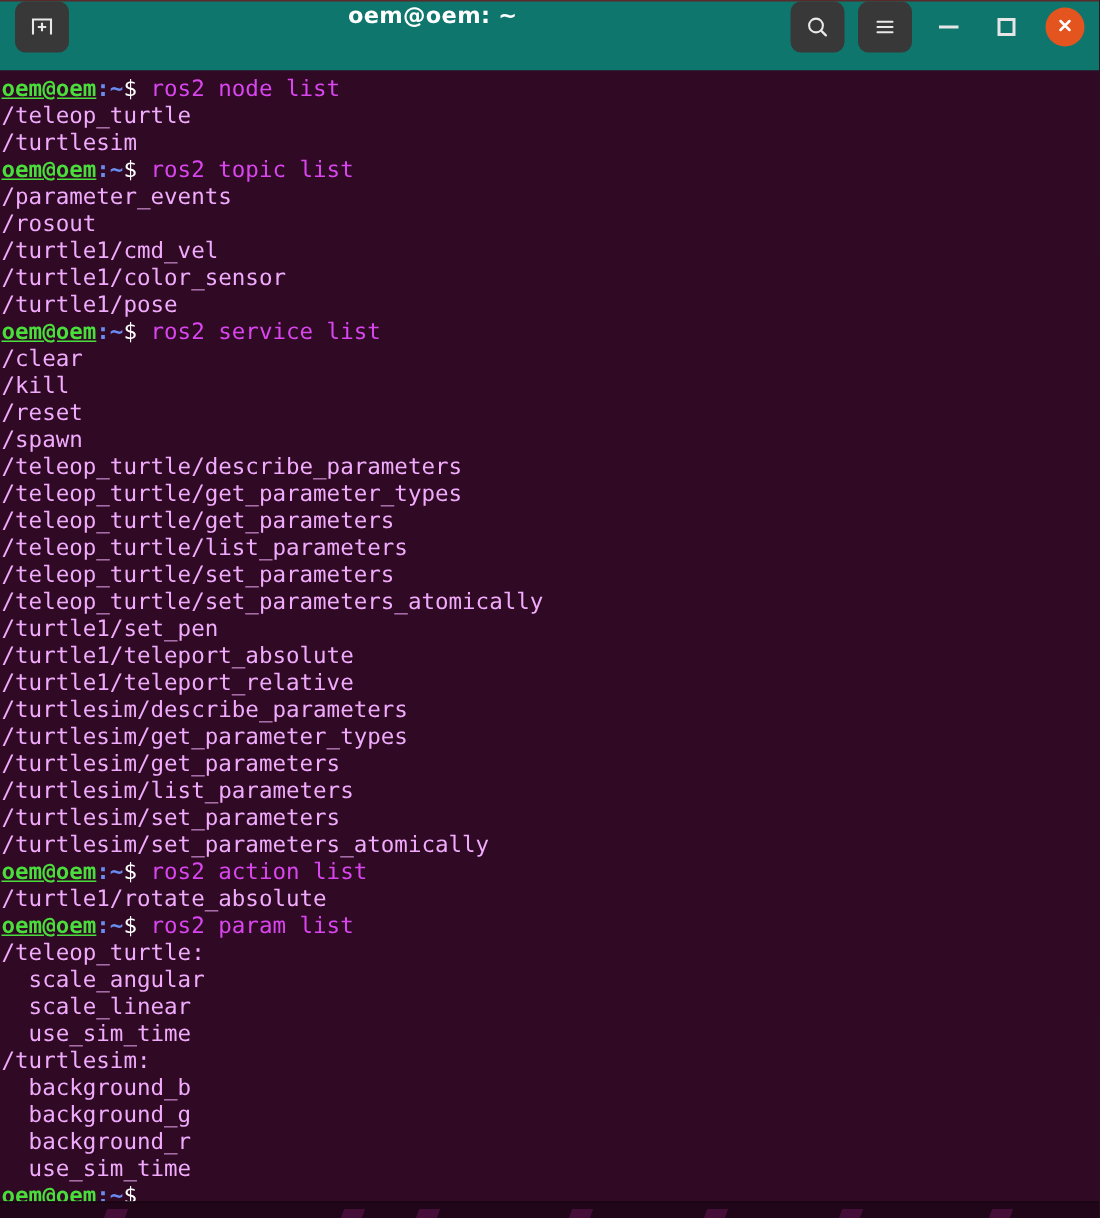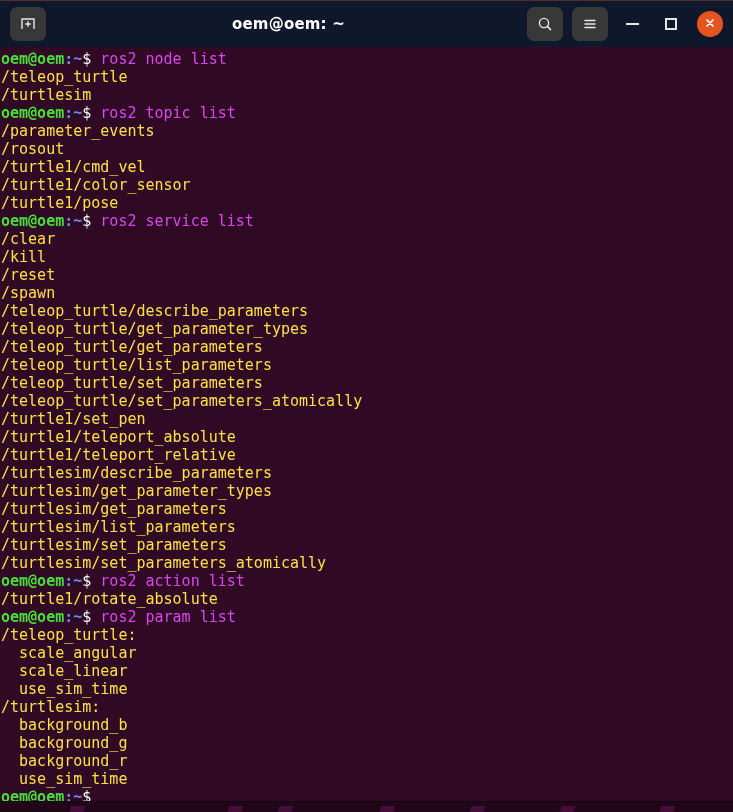--- a/index.html
+++ b/index.html
@@ -23,25 +23,25 @@
     display: flex;
     flex-direction: column;
     overflow: hidden;
   }
 
   
   #titlebar {
     position: relative;
     height: 47px;
     flex: 0 0 47px;
-    background: #0f172a;
+    background: #0f766e;
     border-top: 1px solid #5a2a2a;
     box-sizing: border-box;
     display: flex;
-    align-items: center;
+    align-items: flex-start;
     padding: 0 8px 0 10px;
     user-select: none;
   }
 
   .tb-btn {
     width: 36px;
     height: 34px;
     border-radius: 7px;
     background: #383838;
     display: flex;
@@ -116,25 +116,25 @@
     font-family: "DejaVu Sans Mono", "Liberation Mono", monospace;
     font-size: 15px;
     line-height: 18px;
     color: #ffffff;
     white-space: pre;
     letter-spacing: 0px;
   }
 
   .line { height: 18px; white-space: pre; }
 
-  .c-user   { color: #4ade3c; font-weight: bold; }
+  .c-user   { color: #4ade3c; font-weight: bold; text-decoration: underline; }
   .c-path   { color: #6a8cf0; font-weight: bold; }
   .c-dollar { color: #ffffff; }
   .c-cmd    { color: #d946ef; }
-  .c-out    { color: #fde047; }
+  .c-out    { color: #f0abfc; }
 
   #cursor {
     display: inline-block;
     width: 9px;
     height: 15px;
     background: transparent;
     vertical-align: -3px;
   }
 
   

